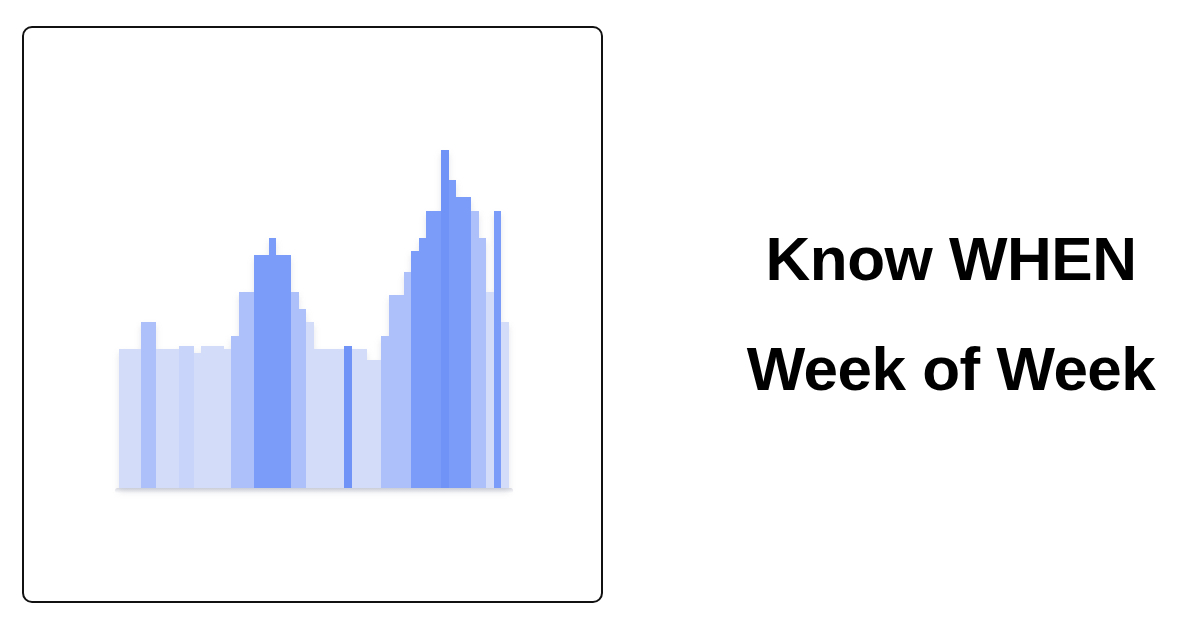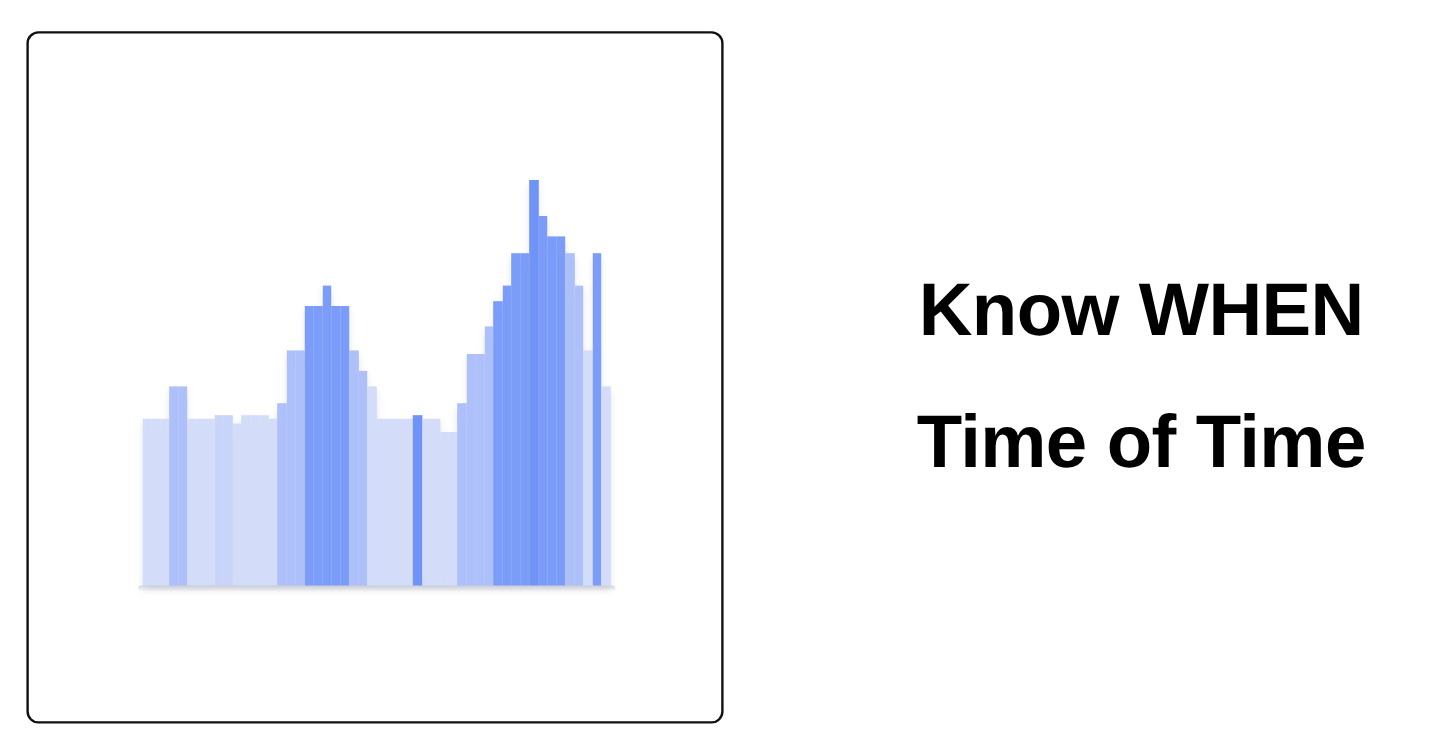--- a/index.html
+++ b/index.html
@@ -166,17 +166,17 @@
         </div>
       <div id="baseline-shadow"></div>
     </div>
   </div>
 
   <div id="copy">
     <h1 class="headline" id="headline-primary">
       <span class="line">Know WHEN</span>
     </h1>
     <h2 class="headline" id="headline-secondary">
-      <span class="line">Time of Time</span>
+      <span class="line">Week of Week</span>
     </h2>
   </div>
 
 </div>
 
 </body></html>

